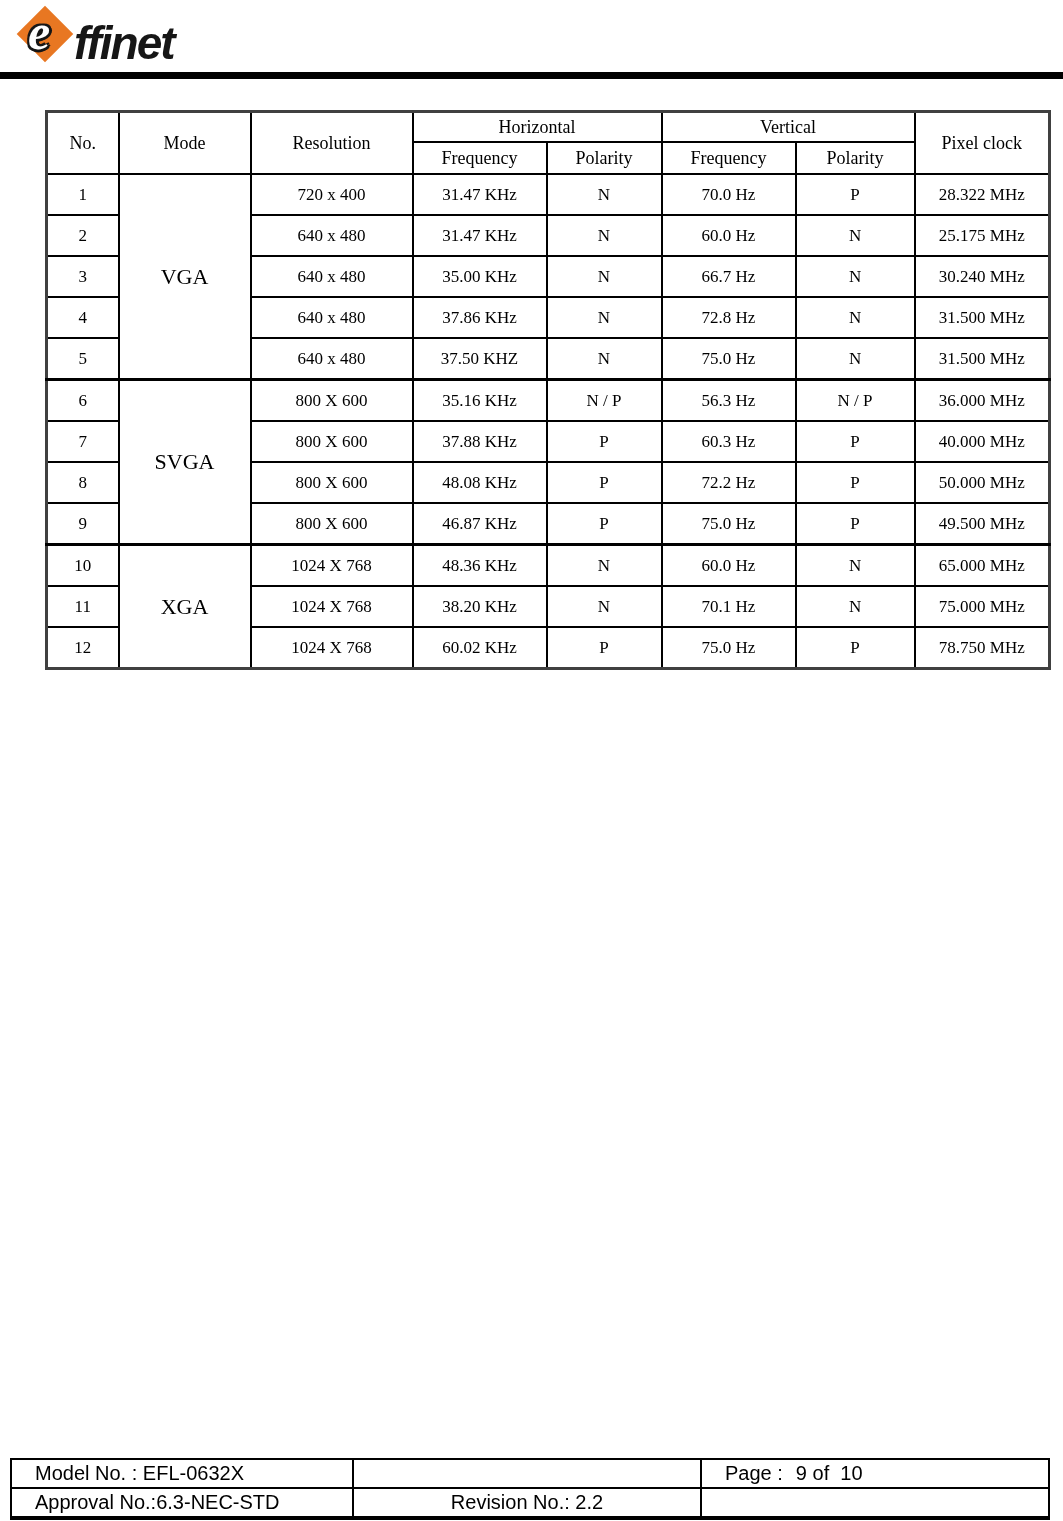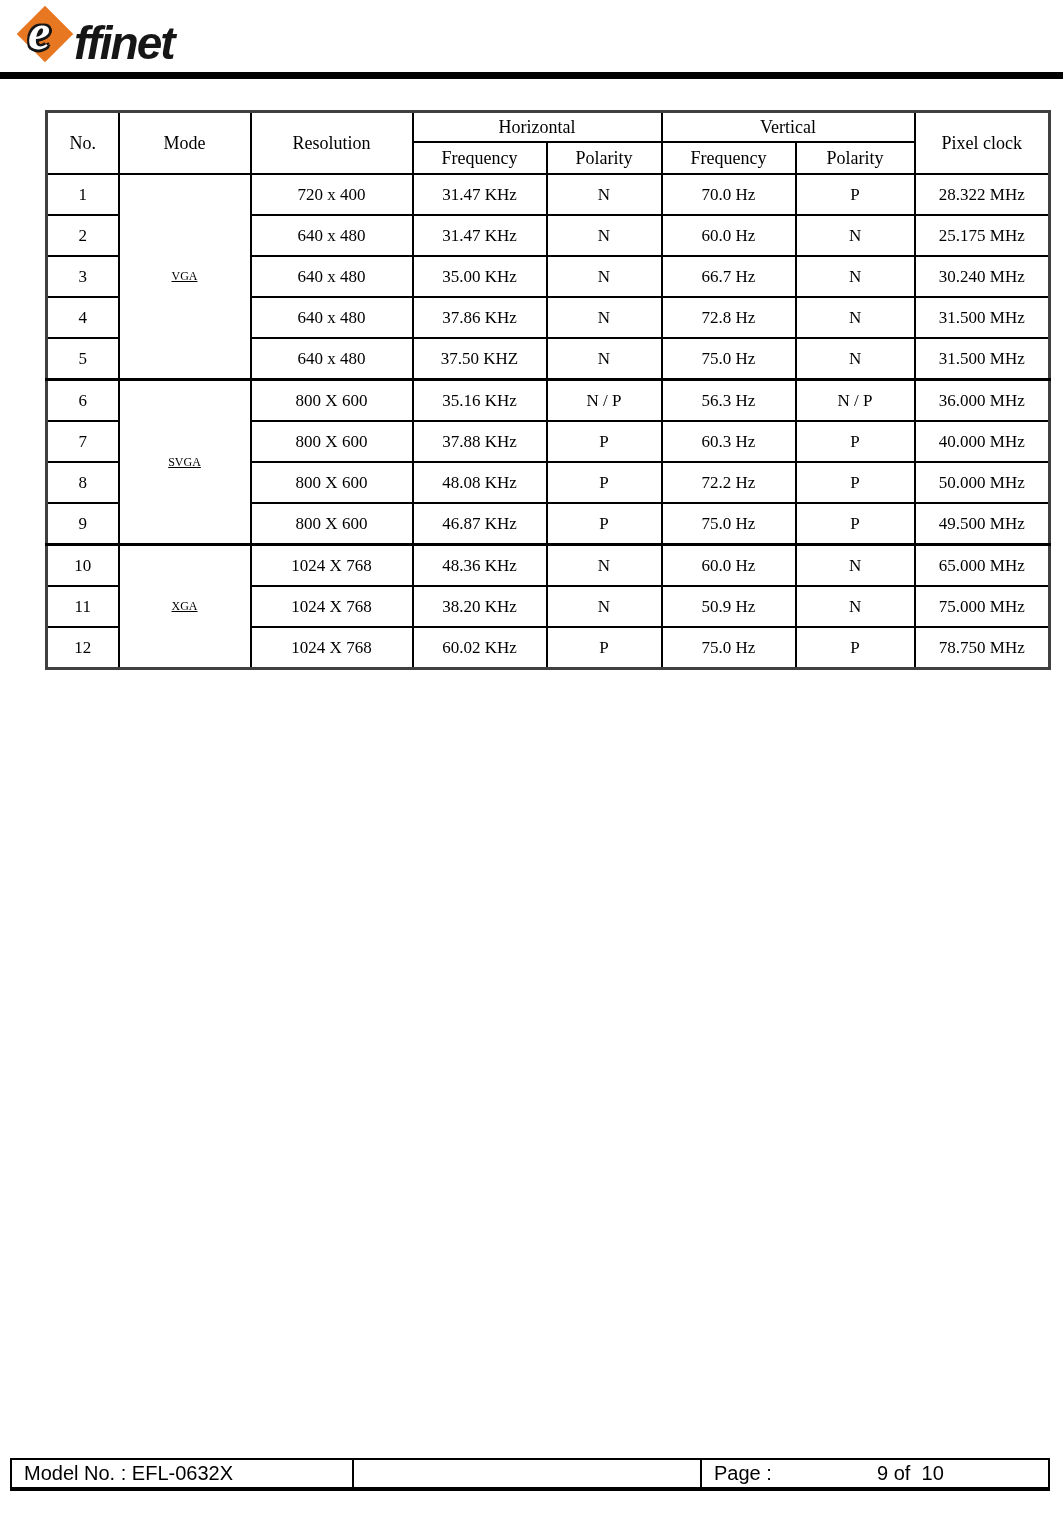--- a/index.html
+++ b/index.html
@@ -91,53 +91,53 @@
     vertical-align: middle;
     font-weight: normal;
     padding: 0;
     overflow: hidden;
     white-space: nowrap;
   }
   table.timing thead th { height: 28px; font-size: 18px; }
   table.timing thead tr.sub th { height: 30px; }
   table.timing tbody td { height: 39px; }
   table.timing tr.group-start td { border-top: 3px solid #000; }
-  td.mode-cell { font-size: 12px; text-decoration: underline; }
+  td.mode-cell { font-size: 22px; }
 
   
   table.footer {
     position: absolute;
     left: 10px;
     top: 1458px;
     border-collapse: collapse;
     table-layout: fixed;
     width: 1038px;
     border: 2px solid #000;
     border-bottom: 4px solid #000;
     font-family: "Liberation Sans", sans-serif;
     font-size: 20px;
   }
   table.footer td {
     border: 2px solid #000;
     height: 27px;
-    padding: 0 12px;
+    padding: 0 23px;
     vertical-align: middle;
     overflow: hidden;
     white-space: nowrap;
   }
   td.cell-left  { text-align: left; }
   td.cell-center{ text-align: center; }
   .page-cell {
     display: flex;
     align-items: center;
     width: 100%;
     gap: 13px;
   }
   .page-cell .page-label { white-space: pre; }
-  .page-cell .page-value { flex: 1; text-align: center; white-space: pre; }
+  .page-cell .page-value { flex: 1; white-space: pre; }
 </style>
 </head>
 <body>
 
 <div class="page">
 
   <div class="logo">
     <div class="logo-mark">
       <div class="logo-diamond"></div>
       <div class="logo-e">e</div>
@@ -266,21 +266,21 @@
           <td>N</td>
           <td>60.0 Hz</td>
           <td>N</td>
           <td>65.000 MHz</td>
         </tr>
         <tr>
           <td>11</td>
           <td>1024 X 768</td>
           <td>38.20 KHz</td>
           <td>N</td>
-          <td>50.9 Hz</td>
+          <td>70.1 Hz</td>
           <td>N</td>
           <td>75.000 MHz</td>
         </tr>
         <tr>
           <td>12</td>
           <td>1024 X 768</td>
           <td>60.02 KHz</td>
           <td>P</td>
           <td>75.0 Hz</td>
           <td>P</td>
@@ -299,16 +299,21 @@
       <tr>
         <td class="cell-left">Model No. : EFL-0632X</td>
         <td></td>
         <td>
           <div class="page-cell">
             <span class="page-label">Page :</span>
             <span class="page-value">9 of  10</span>
           </div>
         </td>
       </tr>
+      <tr>
+        <td class="cell-left">Approval No.:6.3-NEC-STD</td>
+        <td class="cell-center">Revision No.: 2.2</td>
+        <td></td>
+      </tr>
     </tbody>
   </table>
 
 </div>
 
 </body></html>

